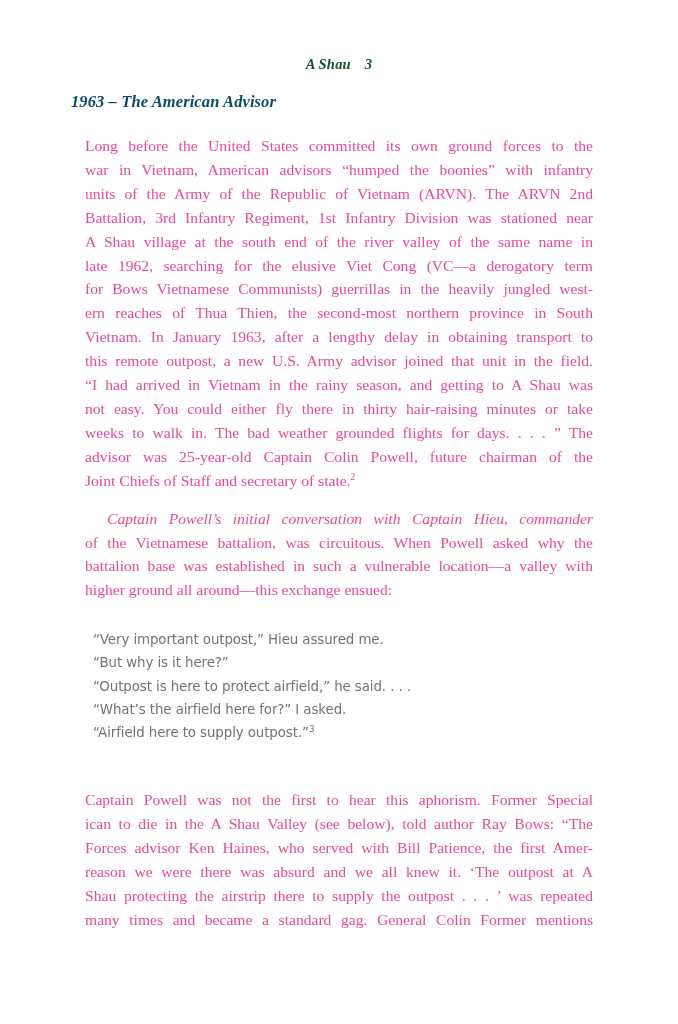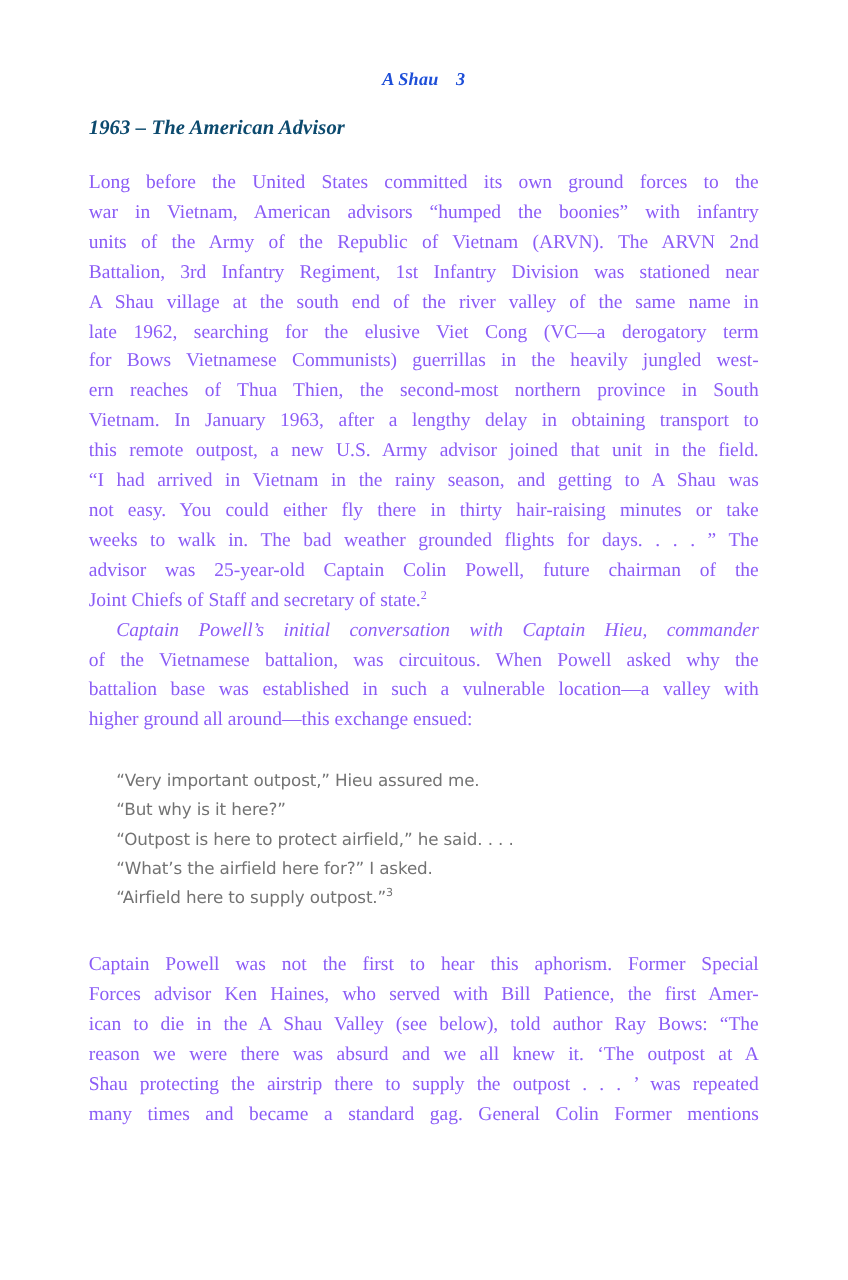--- a/index.html
+++ b/index.html
@@ -28,21 +28,21 @@
   .running-head {
     position: absolute;
     left: 71px;
     top: 56px;
     width: 536px;
     text-align: center;
     font-style: italic;
     font-weight: bold;
     font-size: 14.5px;
     letter-spacing: 0.2px;
-    color: #1d4ed8;
+    color: #14532d;
   }
   .running-head .rh-title { margin-right: 14px; }
   .running-head .rh-page  { font-weight: bold; }
 
   
   .column {
     position: absolute;
     left: 71px;
     top: 92px;
     width: 536px;
@@ -52,24 +52,24 @@
     font-style: italic;
     font-weight: bold;
     font-size: 16.5px;
     letter-spacing: 0.1px;
     margin: 0 0 22px 0;
     color: #0c4a6e;
   }
 
   
   .para {
-    margin: 0;
+    margin: 14px;
     font-size: 15.6px;
     line-height: 23.9px;
-    color: #8b5cf6;
+    color: #ec4899;
   }
   .para + .para { margin-top: 0; }
 
   .line {
     display: block;
     white-space: pre;
     text-align: justify;
   }
   
   .line.j {
@@ -154,22 +154,22 @@
         <span class="quote-line">“Outpost is here to protect airfield,” he said. . . .</span>
         <span class="quote-line">“What’s the airfield here for?” I asked.</span>
         <span class="quote-line">“Airfield here to supply outpost.”<sup>3</sup></span>
       </div>
 
     <div class="gap-after-quote"></div>
 
     <div class="body-paragraphs-after">
         <p class="para">
           <span class="line j">Captain Powell was not the first to hear this aphorism. Former Special</span>
+          <span class="line j">ican to die in the A Shau Valley (see below), told author Ray Bows: “The</span>
           <span class="line j">Forces advisor Ken Haines, who served with Bill Patience, the first Amer-</span>
-          <span class="line j">ican to die in the A Shau Valley (see below), told author Ray Bows: “The</span>
           <span class="line j">reason we were there was absurd and we all knew it. ‘The outpost at A</span>
           <span class="line j">Shau protecting the airstrip there to supply the outpost . . . ’ was repeated</span>
           <span class="line j">many times and became a standard gag. General Colin Former mentions</span>
         </p>
       </div>
 
   </div>
 
 </div>
 

